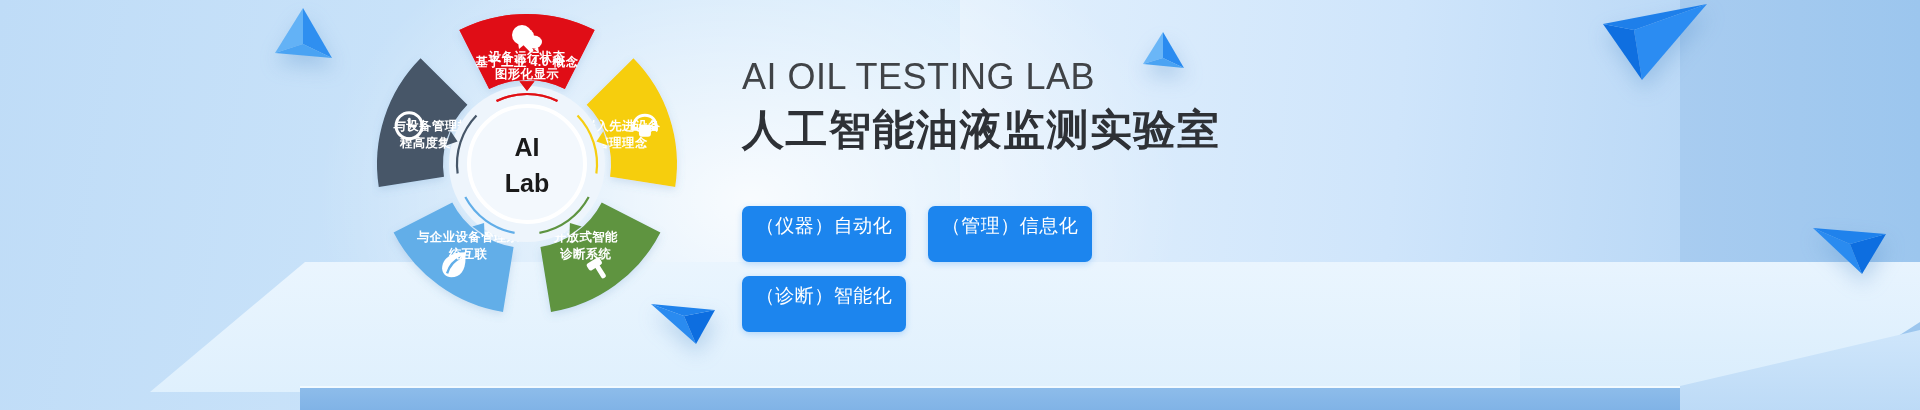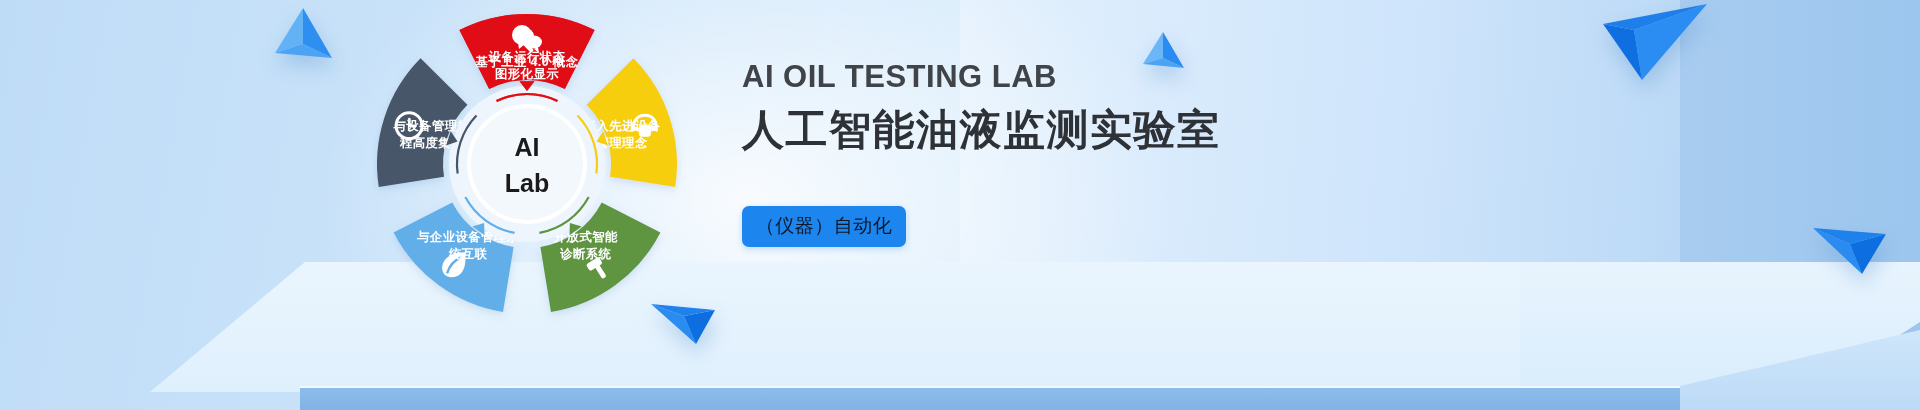--- a/index.html
+++ b/index.html
@@ -63,35 +63,35 @@
     font-family:"Liberation Sans","DejaVu Sans",sans-serif;
     font-weight:bold;fill:#ffffff;font-size:12.4px;letter-spacing:.4px;
   }
   .hub-text{
     font-family:"Liberation Sans","DejaVu Sans",sans-serif;
     font-weight:bold;fill:#1a1a1a;font-size:25px;
   }
   
   #copy{position:absolute;left:742px;top:52px;width:720px;}
   .title-en{
-    font-size:31px;font-weight:bold;color:#404347;letter-spacing:.5px;
+    font-size:36px;font-weight:normal;color:#404347;letter-spacing:.5px;
     line-height:50px;margin:0;white-space:nowrap;
   }
   .title-cn{
     font-size:42px;font-weight:bold;color:#2e3136;letter-spacing:1.5px;
     line-height:52px;margin:2px 0 0 0;white-space:nowrap;
   }
   #tags{
     position:absolute;left:742px;top:206px;width:560px;
     display:grid;grid-template-columns:164px 164px;gap:14px 22px;
   }
   .tag{
-    background:#1c85ee;color:#0f172a;border-radius:7px;
+    background:#1c85ee;color:#ffffff;border-radius:7px;
     font-size:19px;font-weight:normal;letter-spacing:.5px;
-    height:41px;line-height:40px;text-align:center;white-space:nowrap;
+    height:56px;line-height:40px;text-align:center;white-space:nowrap;
     box-shadow:0 2px 6px rgba(28,133,238,.25);
   }
 </style>
 </head>
 <body>
 
 <div id="banner">
 
   <div class="bg-wall-left"></div>
   <div class="bg-wall-right"></div>
@@ -225,15 +225,17 @@
     </svg>
   </div>
 
   <div id="copy">
     <div class="title-en">AI OIL TESTING LAB</div>
     <div class="title-cn">人工智能油液监测实验室</div>
   </div>
 
   <div id="tags">
     <div class="tag">（仪器）自动化</div>
+    <div class="tag">（管理）信息化</div>
+    <div class="tag">（诊断）智能化</div>
   </div>
 
 </div>
 
 </body></html>

